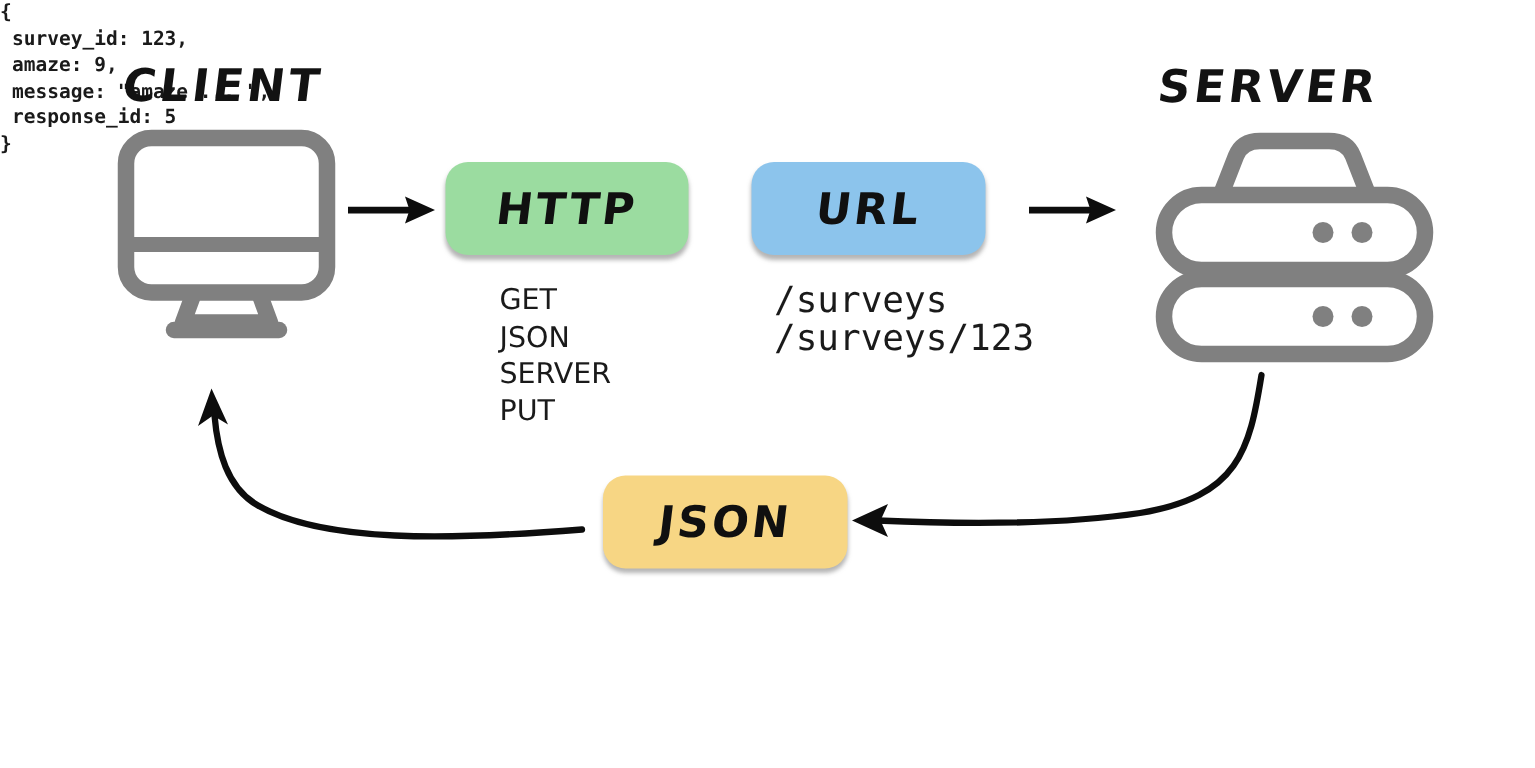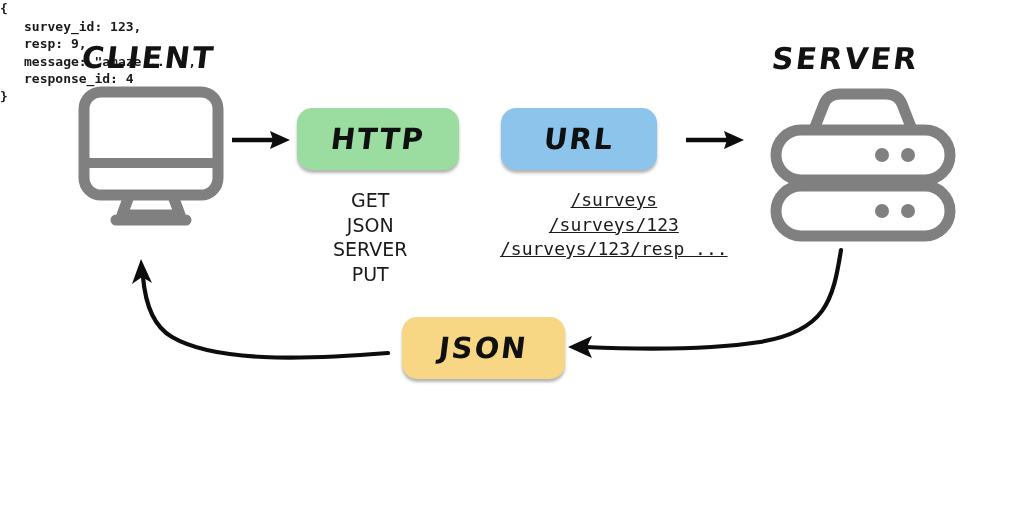--- a/index.html
+++ b/index.html
@@ -65,46 +65,44 @@
   }
   #json-box {
     left: 402px; top: 317px; width: 163px; height: 62px;
     background: #F7D684;
   }
 
   
   .list {
     position: absolute;
     color: #1a1a1a;
-    text-align: center;
   }
   .list div { white-space: nowrap; }
 
   #method-list {
     left: 333px; top: 188px;
     font-family: "DejaVu Sans", sans-serif;
     font-size: 19px;
     line-height: 24.5px;
   }
   #path-list {
-    left: 500px; top: 188px;
+    left: 516px; top: 188px;
     font-family: "DejaVu Sans Mono", monospace;
-    font-size: 18px;
+    font-size: 24px;
     line-height: 24.5px;
-    text-decoration: underline;
   }
   #json-body {
     left: 418px; top: 392px;
     font-family: "DejaVu Sans Mono", monospace;
     font-size: 13px;
     font-weight: 700;
     line-height: 17.5px;
     color: #1a1a1a;
   }
-  #json-body .ind { padding-left: 24px; }
+  #json-body .ind { padding-left: 8px; }
 
   
   #art {
     position: absolute;
     left: 0; top: 0;
     width: 1023px; height: 512px;
     pointer-events: none;
   }
 </style>
 </head>
@@ -131,29 +129,28 @@
   <div class="list" id="method-list">
     <div>GET</div>
     <div>JSON</div>
     <div>SERVER</div>
     <div>PUT</div>
   </div>
 
   <div class="list" id="path-list">
     <div>/surveys</div>
     <div>/surveys/123</div>
-    <div>/surveys/123/resp ...</div>
   </div>
 
   <div id="json-body">
     <div>{</div>
     <div class="ind">survey_id: 123,</div>
-    <div class="ind">resp: 9,</div>
+    <div class="ind">amaze: 9,</div>
     <div class="ind">message: "amaze ... ",</div>
-    <div class="ind">response_id: 4</div>
+    <div class="ind">response_id: 5</div>
     <div>}</div>
   </div>
 
   <svg id="art" viewBox="0 0 1023 512">
 
     <g fill="none" stroke="#808080">
       <rect x="84" y="92" width="134" height="103" rx="17" ry="17" stroke-width="11"></rect>
       <path d="M88 163 H214" stroke-width="10"></path>
       <path d="M129 196 L122 215 H180 L173 196" stroke-width="11" stroke-linejoin="round"></path>
       <path d="M116 220 H186" stroke-width="11" stroke-linecap="round"></path>

